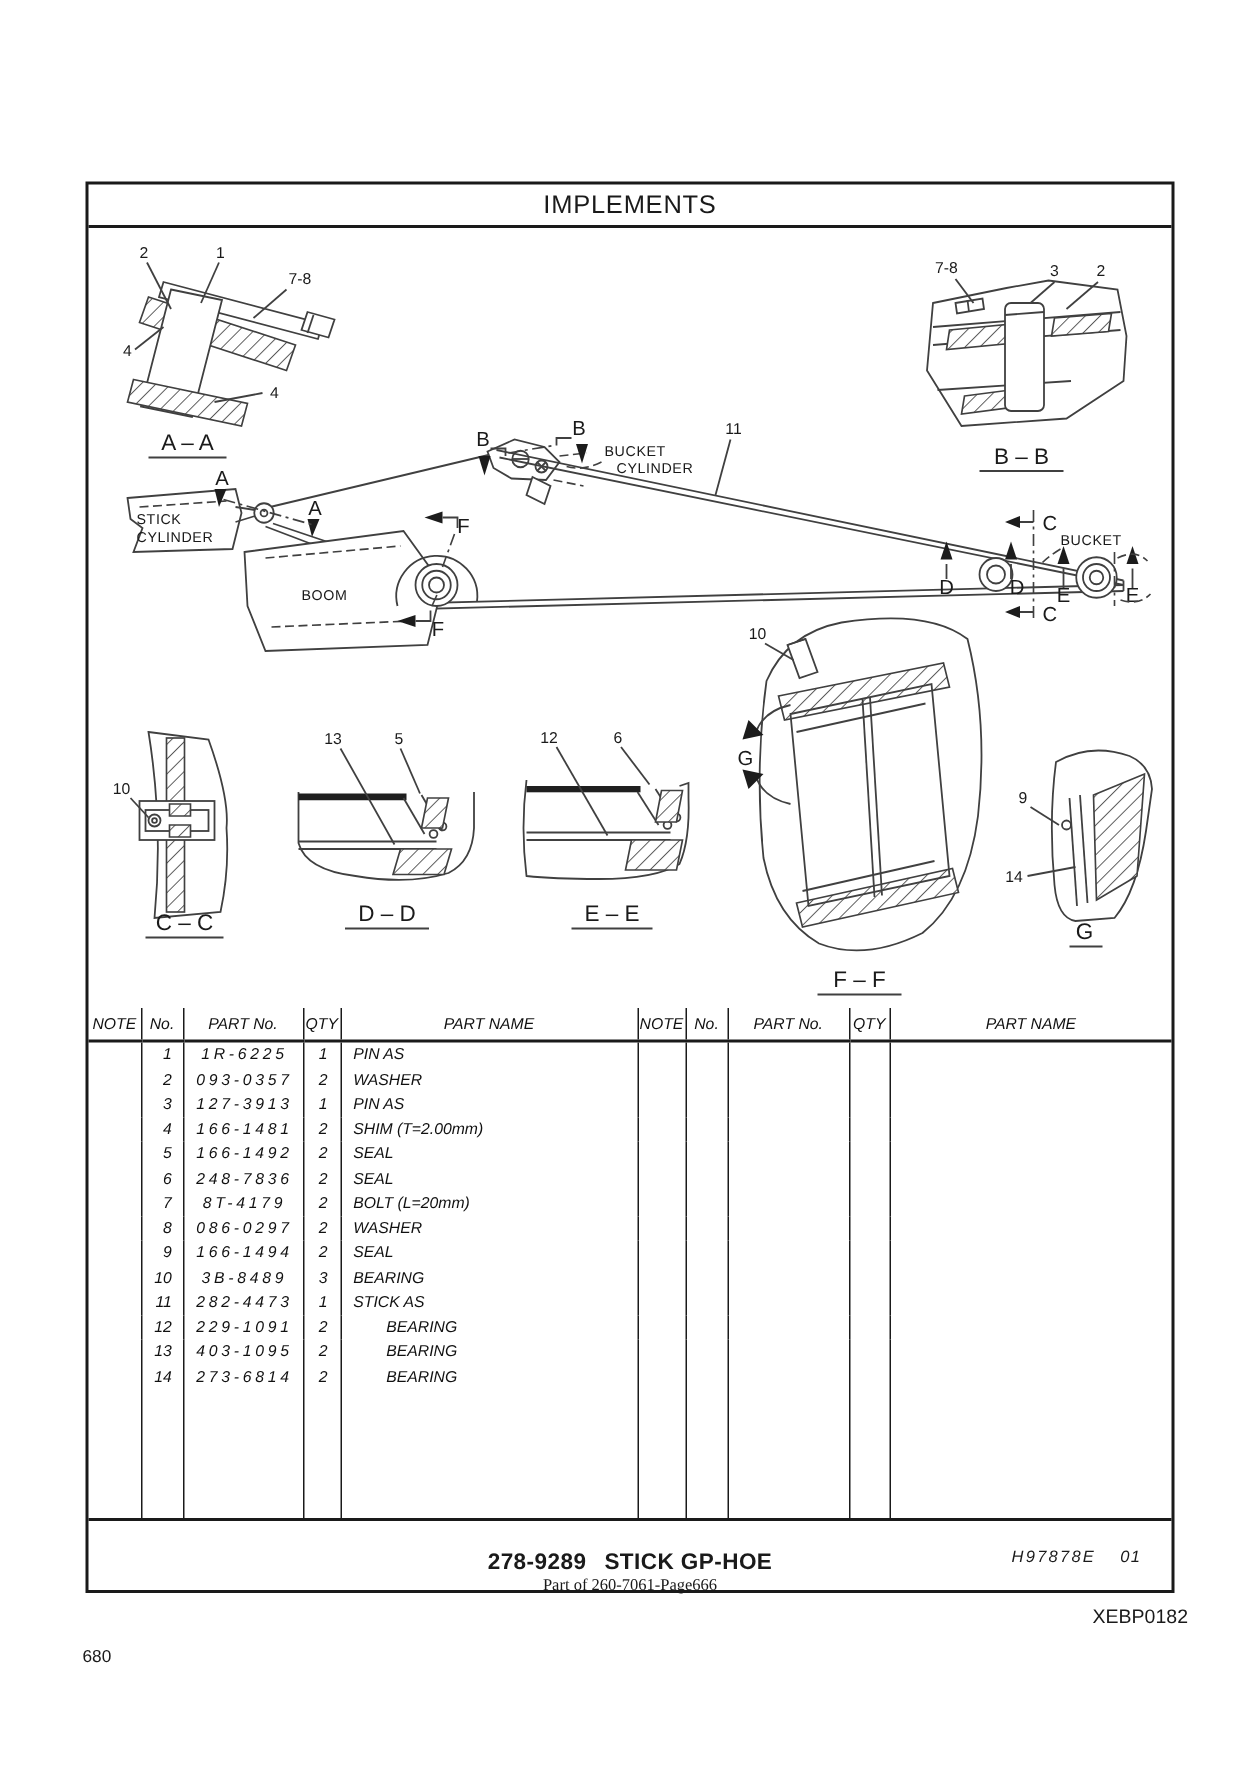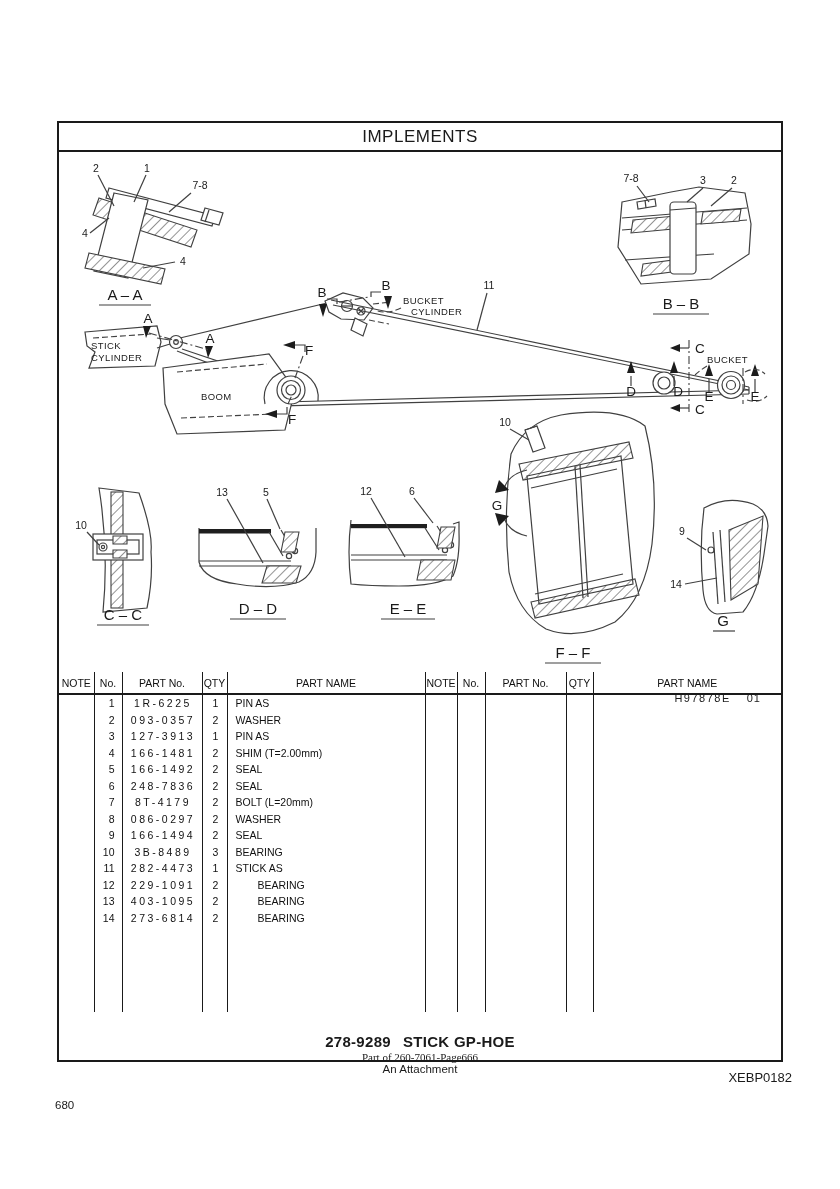--- a/index.html
+++ b/index.html
@@ -1,21 +1,21 @@
 <!DOCTYPE html>
 <html><head>
 <meta charset="utf-8">
 <style>
   html,body{margin:0;padding:0;background:#ffffff;}
   body{width:840px;height:1189px;position:relative;font-family:"Liberation Sans",sans-serif;color:#1a1a1a;overflow:hidden;}
   .frame{position:absolute;left:57px;top:89px;width:726px;height:941px;border:2px solid #1a1a1a;box-sizing:border-box;display:flex;flex-direction:column;margin-top:32px;}
   .titlebar{height:27px;border-bottom:2px solid #1a1a1a;display:flex;align-items:center;justify-content:center;font-size:17px;letter-spacing:.5px;}
   .diagram{height:520px;}
   .diagram svg{display:block;width:100%;height:100%;}
-  .tablewrap{flex:1;display:flex;flex-direction:row;}
+  .tablewrap{flex:1;display:flex;flex-direction:column;font-style:italic;}
   table.parts{border-collapse:collapse;table-layout:fixed;width:100%;height:340px;font-size:10.5px;color:#111;}
   table.parts th{font-weight:normal;font-size:10.5px;height:21px;border-bottom:2px solid #1a1a1a;padding:0;white-space:nowrap;}
   table.parts td{padding:0 0 0 2px;height:16.5px;white-space:nowrap;overflow:hidden;}
   table.parts td,table.parts th{border-left:1.5px solid #1a1a1a;}
   table.parts td:first-child,table.parts th:first-child{border-left:none;}
   .c-no{text-align:right;padding-right:7px !important;}
   .c-part{text-align:center;letter-spacing:2.5px;}
   .c-qty{text-align:center;}
   .c-name{padding-left:8px !important;}
   .c-name.sub{padding-left:30px !important;}
@@ -513,17 +513,16 @@
   </table>
   <div class="footstrip" style="flex:1">
     <div class="doccode"><span>H97878E</span><span class="rev">01</span></div>
   </div>
   </div>
 </div>
 
 <div class="titleblock">
   <div class="main"><span>278-9289</span><span class="pname">STICK  GP-HOE</span></div>
   <div class="sub">Part of 260-7061-Page666</div>
-  <div class="note">An Attachment</div>
 </div>
 
 <div class="pageno">680</div>
 <div class="formno">XEBP0182</div>
 
 </body></html>

